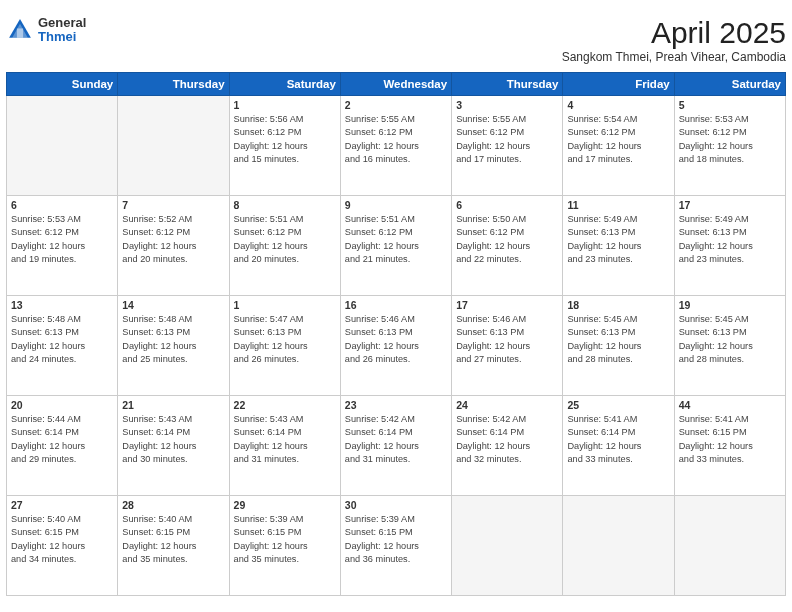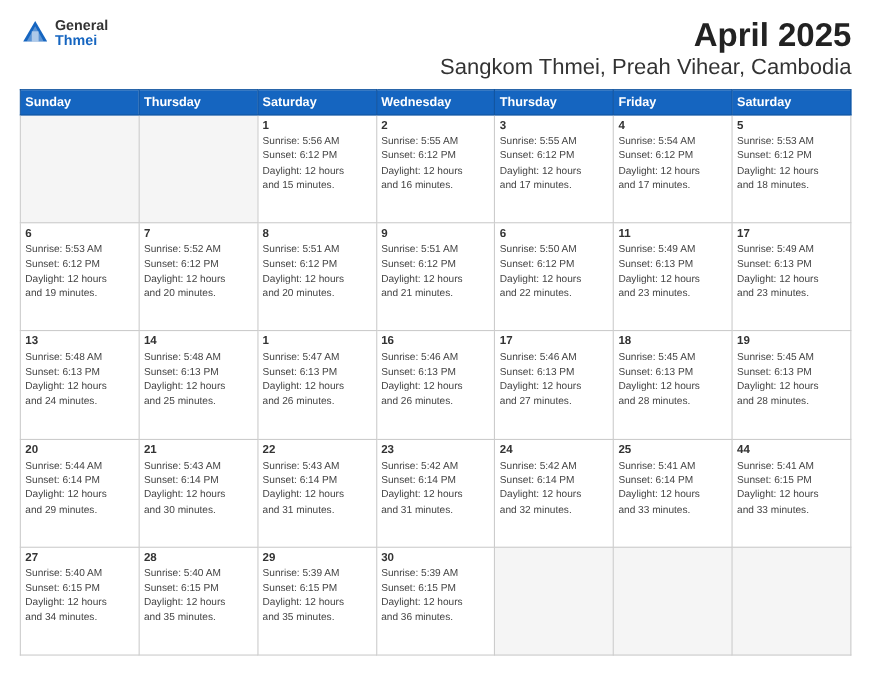--- a/index.html
+++ b/index.html
@@ -6,21 +6,21 @@
     body {
       width: 792px;
       height: 612px;
       background: #fff;
       font-family: Arial, sans-serif;
       overflow: hidden;
     }
     .page {
       width: 792px;
       height: 612px;
-      padding: 16px 18px;
+      padding: 16px 6px;
       display: flex;
       flex-direction: column;
     }
     .header {
       display: flex;
       justify-content: space-between;
       align-items: flex-start;
       margin-bottom: 8px;
     }
     .logo {
@@ -45,40 +45,40 @@
     }
     .logo-icon {
       width: 28px;
       height: 28px;
     }
     .title-block {
       text-align: right;
     }
     .month-title {
       font-size: 30px;
-      font-weight: bold;
+      font-weight: normal;
       color: #222;
     }
     .subtitle {
-      font-size: 20px;
+      font-size: 12px;
       color: #333;
     }
     .calendar {
       flex: 1;
       border-collapse: collapse;
       width: 100%;
       table-layout: fixed;
     }
     .calendar thead tr th {
       background: #1565c0;
       color: #fff;
       font-size: 11.5px;
       font-weight: bold;
       padding: 5px 4px;
-      text-align: left;
+      text-align: right;
       border: 1px solid #1255a0;
     }
     .calendar tbody tr td {
       border: 1px solid #ccc;
       vertical-align: top;
       padding: 3px 4px;
       font-size: 9.2px;
       color: #333;
       background: #fff;
       height: 82px;

